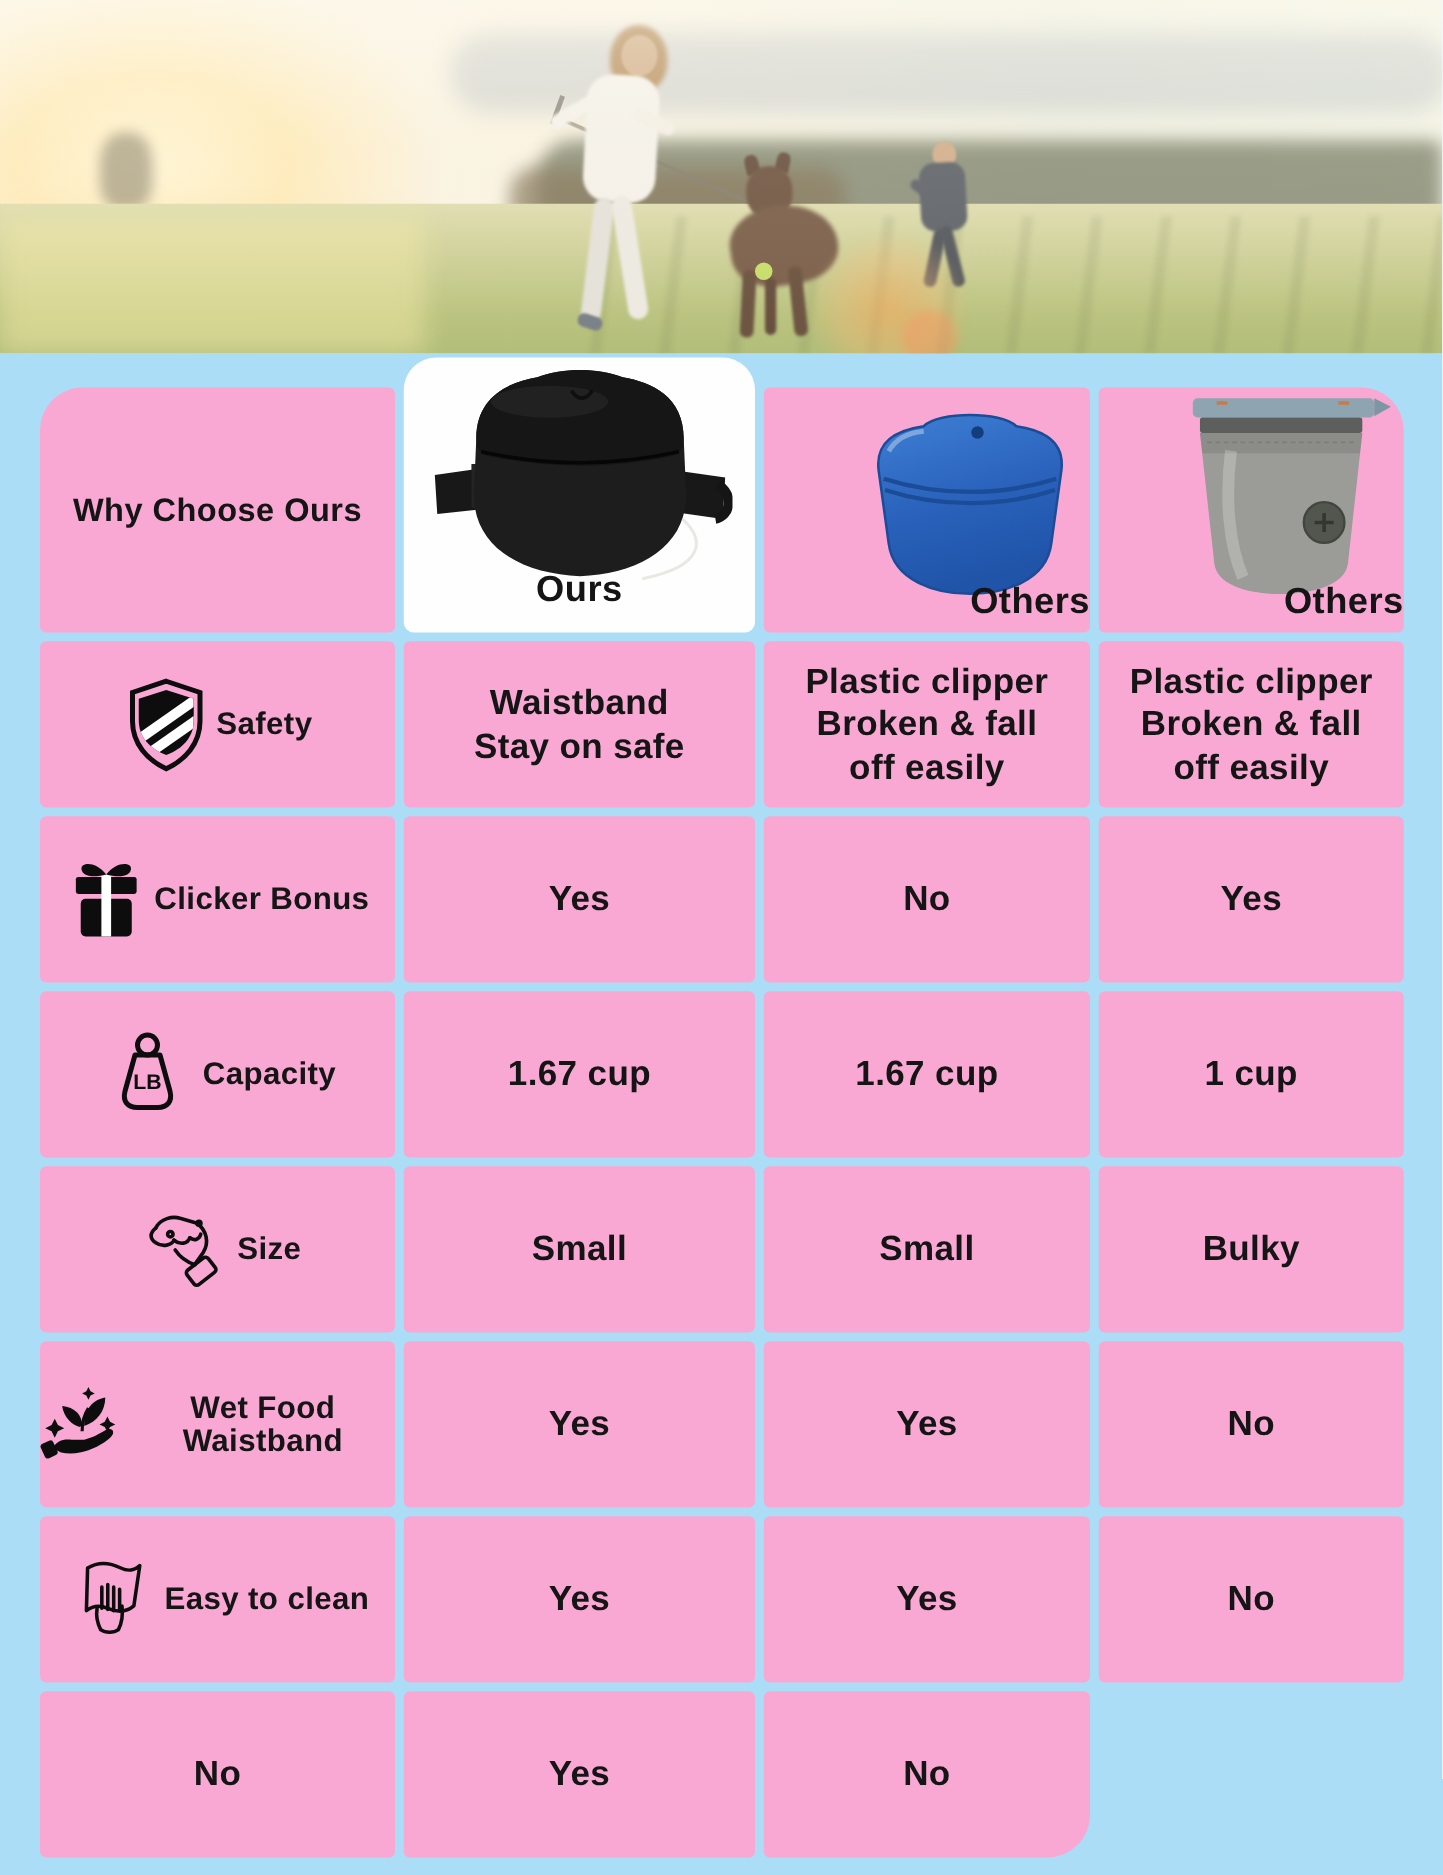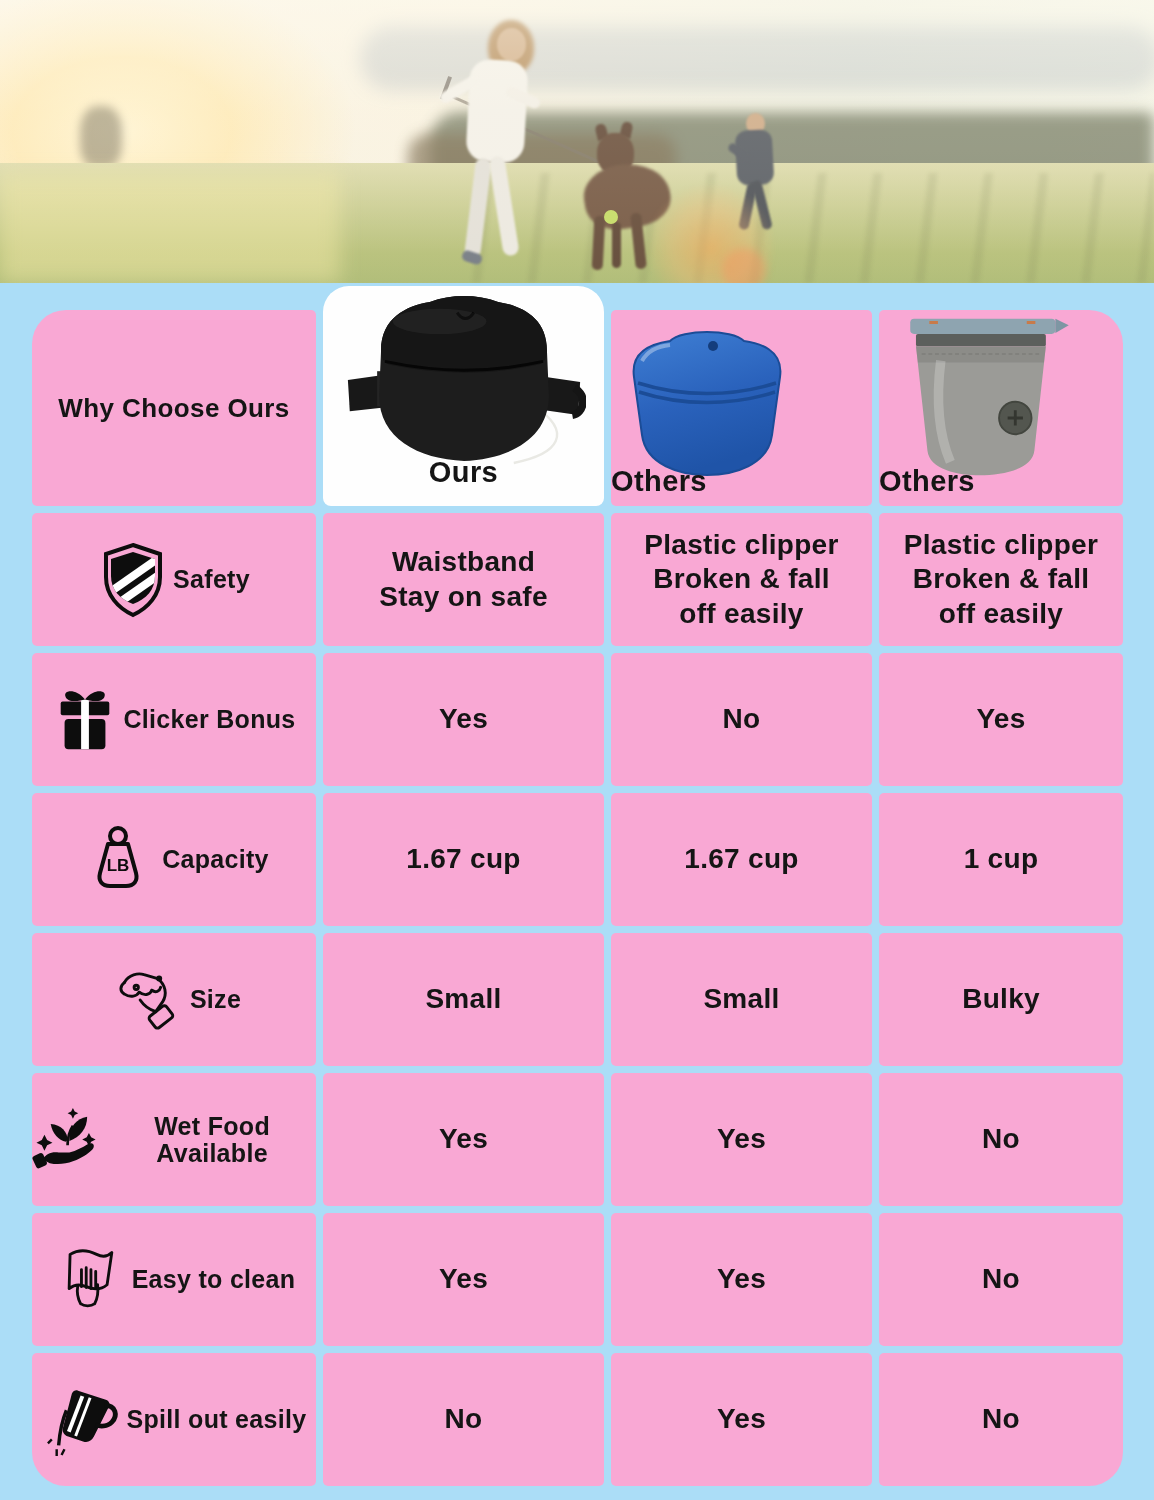--- a/index.html
+++ b/index.html
@@ -58,21 +58,21 @@
         gap:7px;}
   .cell{background:#f9a8d4;border-radius:5px;display:flex;align-items:center;justify-content:center;
         text-align:center;position:relative;}
   .tl{border-top-left-radius:34px;} .tr{border-top-right-radius:34px;}
   .bl{border-bottom-left-radius:34px;} .br{border-bottom-right-radius:34px;}
   .title-cell{font-size:26px;font-weight:700;letter-spacing:.4px;}
   .ours-wrap{background:transparent;}
   .ours-card{position:absolute;left:0;right:0;top:-24px;bottom:0;background:#fefefe;
              border-radius:26px 26px 8px 8px;display:flex;flex-direction:column;
              align-items:center;justify-content:flex-start;overflow:hidden;}
-  .prod-card{display:flex;flex-direction:column;align-items:flex-start;justify-content:flex-end;overflow:hidden;}
+  .prod-card{display:flex;flex-direction:column;align-items:flex-end;justify-content:flex-end;overflow:hidden;}
   .prod-label{font-size:29px;font-weight:700;letter-spacing:.4px;line-height:1;padding-bottom:10px;margin-top:-14px;}
   .feature{display:flex;flex-direction:row;align-items:center;justify-content:center;gap:5px;}
   .feature .flabel{font-size:25px;font-weight:700;letter-spacing:.3px;line-height:1.05;}
   .val{font-size:28px;font-weight:700;letter-spacing:.3px;line-height:1.22;white-space:pre-line;}
   svg text{font-family:"Liberation Sans","DejaVu Sans",sans-serif;}
 </style>
 </head>
 <body>
 
 <div class="canvas">
@@ -248,49 +248,36 @@
       <svg width="80" height="76" viewBox="0 0 80 80">
         <path d="M40 46 C40 36 42 30 46 24" stroke="#0d0d0d" stroke-width="3" fill="none"></path>
         <path d="M38 42 C30 40 23 33 21 22 C33 23 40 31 40 40 Z" fill="#0d0d0d"></path>
         <path d="M42 38 C42 26 50 16 62 14 C62 27 54 37 42 41 Z" fill="#0d0d0d"></path>
         <path d="M14 34 l3 6 6 3 -6 3 -3 6 -3 -6 -6 -3 6 -3 Z" fill="#0d0d0d"></path>
         <path d="M64 32 l2.5 5 5 2.5 -5 2.5 -2.5 5 -2.5 -5 -5 -2.5 5 -2.5 Z" fill="#0d0d0d"></path>
         <path d="M46 4 l2 4 4 2 -4 2 -2 4 -2 -4 -4 -2 4 -2 Z" fill="#0d0d0d"></path>
         <path d="M12 62 C16 55 22 53 30 54 L42 54 C50 52 57 48 62 45 C67 42 71 45 69 49 C67 53 57 60 46 64 C38 67 28 68 20 66 Z" fill="#0d0d0d"></path>
         <rect x="2" y="56" width="13" height="15" rx="3" transform="rotate(-25 8 63)" fill="#0d0d0d"></rect>
       </svg>
-      <div class="flabel">Wet Food Available</div>
+      <div class="flabel">Wet Food Waistband</div>
     </div>
     <div class="cell val">Yes</div>
     <div class="cell val">Yes</div>
     <div class="cell val">No</div>
 
     <div class="cell feature">
       <svg width="74" height="74" viewBox="0 0 78 78" fill="none" stroke="#0d0d0d" stroke-width="3" stroke-linejoin="round" stroke-linecap="round">
         <path d="M18 12 C28 6 38 8 46 12 C52 15 58 14 62 10 L57 44 C50 50 42 49 35 46 C28 43 22 44 17 48 Z"></path>
         <path d="M30 46 V28 M35 47 V26 M40 48 V28 M45 47 V30"></path>
         <path d="M26 46 C25 52 26 58 29 64 M47 44 C48 52 47 58 44 64 M29 64 C33 67 40 67 44 64"></path>
       </svg>
       <div class="flabel">Easy to clean</div>
     </div>
     <div class="cell val">Yes</div>
     <div class="cell val">Yes</div>
     <div class="cell val">No</div>
 
-    <div class="cell bl feature">
-      <svg width="80" height="74" viewBox="0 0 80 76">
-        <g transform="rotate(18 45 35)">
-          <path d="M28 12 H58 C62 12 64 15 63 19 L58 52 C57 57 54 60 49 60 H33 C28 60 25 57 25 52 L23 19 C22.5 15 24 12 28 12 Z" fill="#0d0d0d"></path>
-          <path d="M58 18 C70 14 75 24 71 32 C68 38 61 40 56 40" fill="none" stroke="#0d0d0d" stroke-width="5"></path>
-          <path d="M34 16 L32 55" stroke="#ffffff" stroke-width="4"></path>
-          <path d="M42 15 L40 57" stroke="#ffffff" stroke-width="3"></path>
-        </g>
-        <path d="M24 28 C19 40 17 52 16 64" stroke="#0d0d0d" stroke-width="3.5" fill="none"></path>
-        <path d="M9 58 l-4 4 M22 68 l-3 6 M14 68 v7" stroke="#0d0d0d" stroke-width="2.5"></path>
-      </svg>
-      <div class="flabel">Spill out easily</div>
-    </div>
     <div class="cell val">No</div>
     <div class="cell val">Yes</div>
     <div class="cell br val">No</div>
 
   </div>
 </div>
 
 </body></html>

